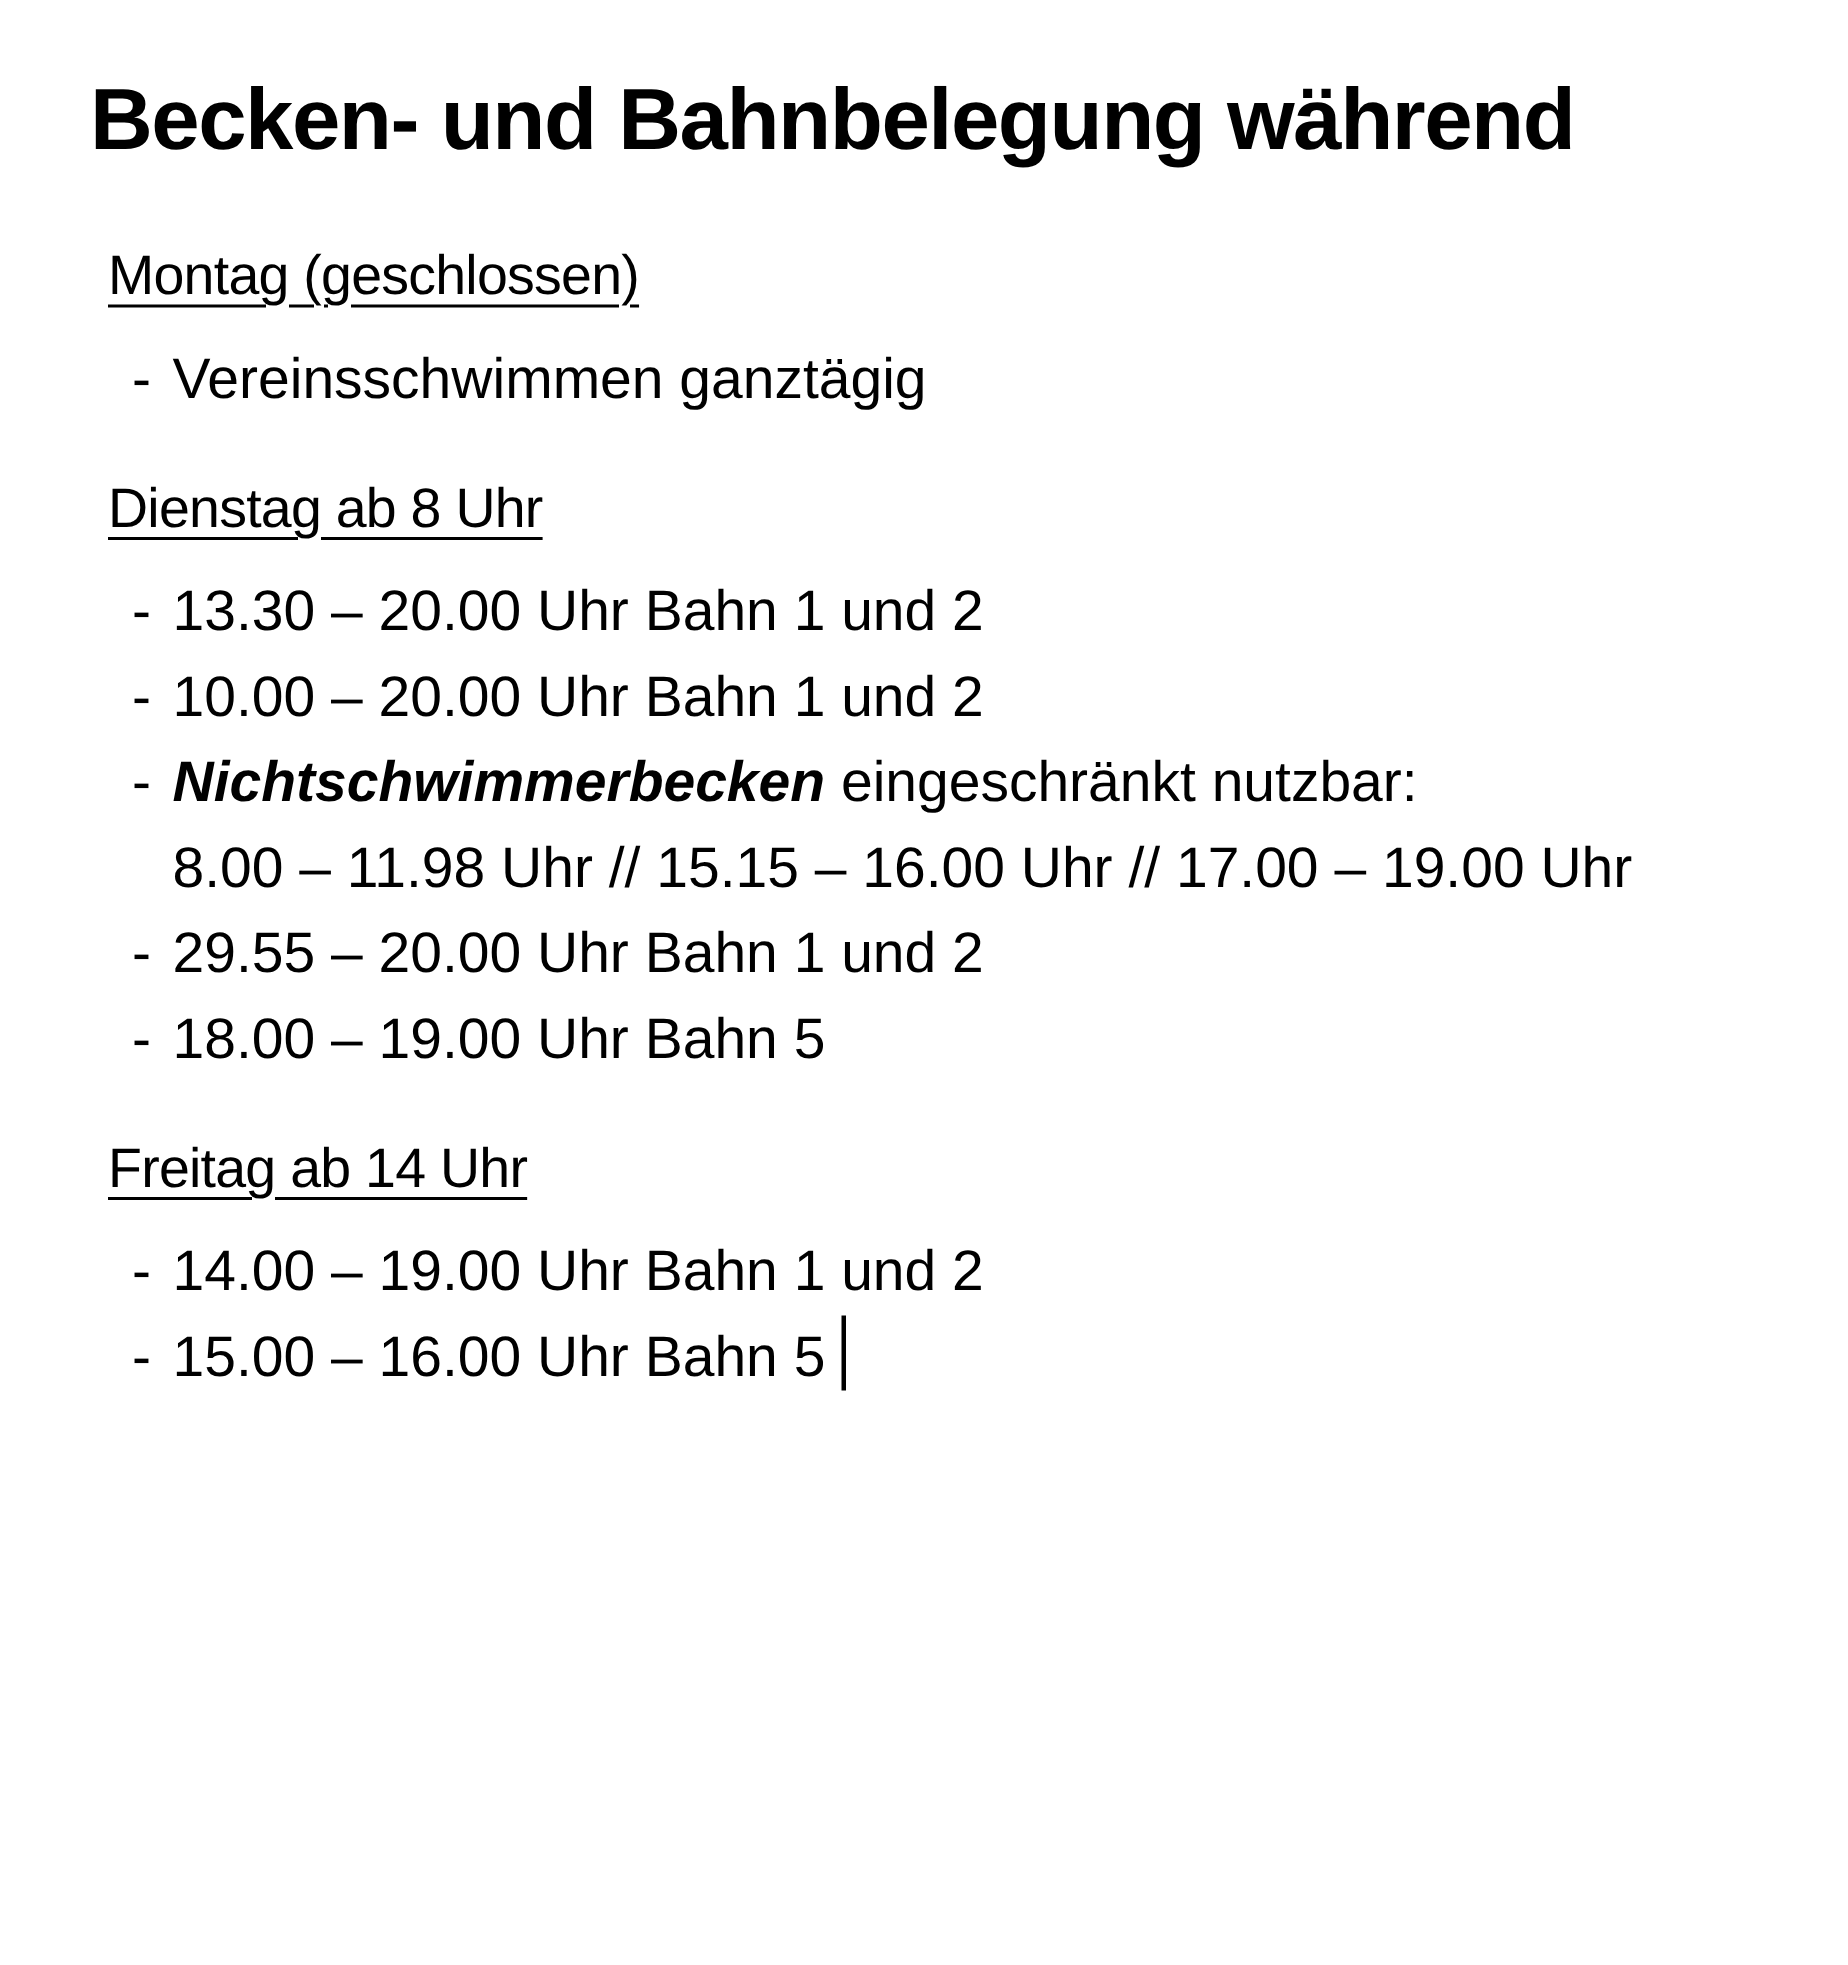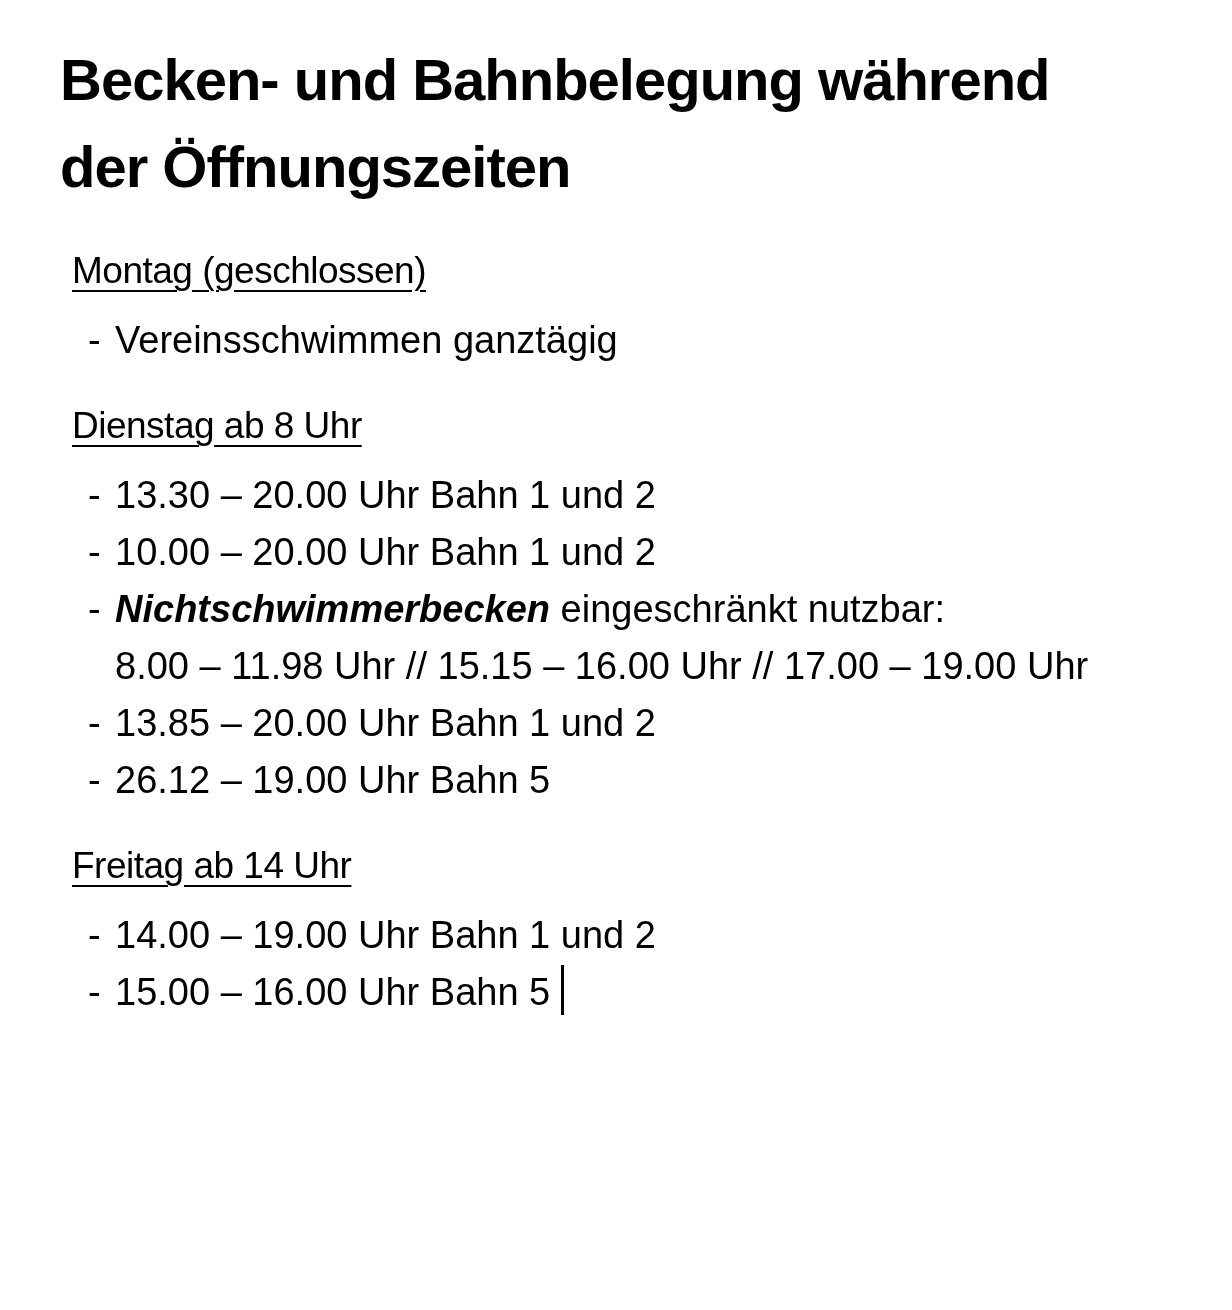--- a/index.html
+++ b/index.html
@@ -75,21 +75,20 @@
     vertical-align: -10px;
   }
 </style>
 </head>
 <body>
 
 <div class="canvas">
 
   <h1 class="doc-title">
     <span class="title-line">Becken- und Bahnbelegung während</span>
-    <span class="title-line">der Öffnungszeiten</span>
   </h1>
 
   <section>
     <h2 class="day-heading">Montag (geschlossen)</h2>
     <ul class="slot-list">
       <li class="slot-item">
         <span class="slot-marker">-</span>
         <span class="slot-text">Vereinsschwimmen ganztägig</span>
       </li>
     </ul>
@@ -118,25 +117,25 @@
           <span class="slot-continuation">8.00 – 11.98 Uhr // 15.15 – 16.00 Uhr // 17.00 – 19.00 Uhr</span>
         </span>
       </li>
     </ul>
   </section>
 
   <section>
     <ul class="slot-list">
       <li class="slot-item">
         <span class="slot-marker">-</span>
-        <span class="slot-text">13.85 – 20.00 Uhr Bahn 1 und 2</span>
+        <span class="slot-text">29.55 – 20.00 Uhr Bahn 1 und 2</span>
       </li>
       <li class="slot-item">
         <span class="slot-marker">-</span>
-        <span class="slot-text">26.12 – 19.00 Uhr Bahn 5</span>
+        <span class="slot-text">18.00 – 19.00 Uhr Bahn 5</span>
       </li>
     </ul>
   </section>
 
   <section>
     <h2 class="day-heading">Freitag ab 14 Uhr</h2>
     <ul class="slot-list">
       <li class="slot-item">
         <span class="slot-marker">-</span>
         <span class="slot-text">14.00 – 19.00 Uhr Bahn 1 und 2</span>

